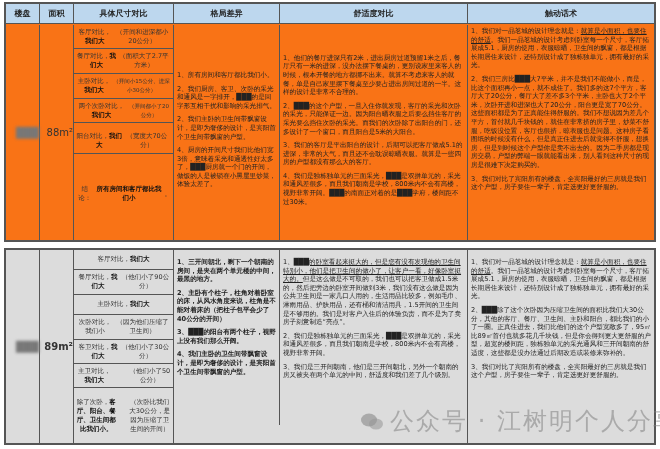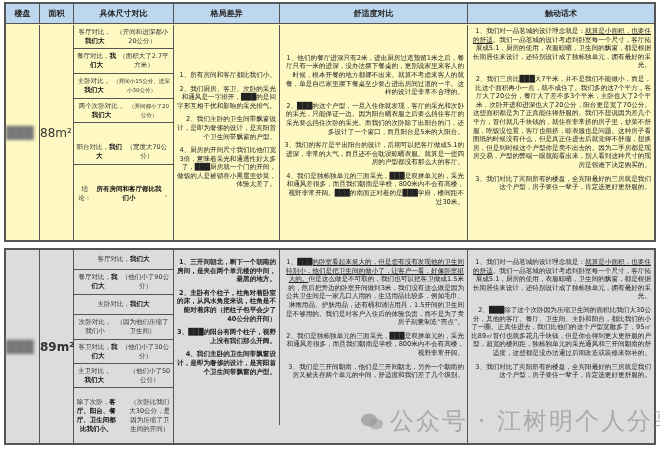--- a/index.html
+++ b/index.html
@@ -1,42 +1,42 @@
 <!DOCTYPE html>
 <html><head>
 <meta charset="utf-8">
 <style>
   * { box-sizing: border-box; margin: 0; padding: 0; }
   html, body { width: 660px; height: 449px; background: #ffffff; overflow: hidden; }
   body { font-family: "DejaVu Sans", "Liberation Sans", sans-serif; color: #222; position: relative; }
 
-  .tbl { position: absolute; left: 4px; width: 652px; border: 2px solid #555; background: #fef9c3; }
+  .tbl { position: absolute; left: 4px; width: 652px; border: 2px solid #555; background: #f97316; }
   .t1 { top: 2px; height: 240px; }
   .t2 { top: 248px; height: 197px; background: #dcdcdc; }
 
   .row-head { position: absolute; left: 0; top: 0; right: 0; height: 20px; background: #bdd7ee; border-bottom: 1px solid #555; }
   .hcell { position: absolute; top: 0; height: 20px; line-height: 20px; text-align: center; font-size: 8px; font-weight: bold; color: #222; border-right: 1px solid #555; }
 
   .col { position: absolute; border-right: 1px solid #555; }
   .c-name { left: 0; width: 34px; }
   .c-area { left: 34px; width: 34px; }
   .c-size { left: 68px; width: 100px; }
   .c-layout { left: 168px; width: 106px; }
   .c-comfort { left: 274px; width: 188px; }
   .c-script { left: 462px; width: 186px; border-right: none; }
 
-  .vcenter { display: flex; align-items: center; justify-content: flex-start; font-size: 12px; color: #333; }
+  .vcenter { display: flex; align-items: center; justify-content: flex-end; font-size: 10px; color: #333; }
   .blur { filter: blur(1.5px); color: #777; }
 
   .subcell { position: absolute; left: 0; right: 0; border-bottom: 1px solid #555; display: flex; align-items: center; justify-content: center; text-align: center; font-size: 6.5px; line-height: 9px; color: #333; padding: 0 2px; }
   .subcell b { color: #111; }
   .subcell:last-child { border-bottom: none; }
   .t2 .subcell { background: #dcdcdc; }
 
-  .para { font-size: 6.6px; line-height: 8.6px; color: #222; padding: 2px 3px; text-align: right; }
+  .para { font-size: 6.6px; line-height: 8.6px; color: #222; padding: 2px 3px; text-align: left; }
   .para p { margin-bottom: 5px; }
   .u { text-decoration: underline; }
 
   .watermark { position: absolute; left: 360px; top: 405px; font-size: 24px; color: rgba(130,130,130,0.55); letter-spacing: 2px; white-space: nowrap; }
   .wm-icon { display: inline-block; width: 24px; height: 20px; vertical-align: middle; margin-right: 6px; }
 </style>
 </head>
 <body>
 
 <div class="tbl t1">
@@ -66,21 +66,21 @@
       <div>（面积大了2.7平方米）</div>
     </div>
     <div class="subcell" style="top:49px;height:25px;">
       <div><span>主卧对比，</span><b>我们大</b></div>
       <div style="font-size:5.5px;">（开间小15公分、进深小30公分）</div>
     </div>
     <div class="subcell" style="top:74px;height:24px;">
       <div><span>两个次卧对比，</span><b>我们大</b></div>
       <div style="font-size:5.5px;">（开间都小了20公分）</div>
     </div>
-    <div class="subcell" style="top:115px;height:25px;">
+    <div class="subcell" style="top:104px;height:25px;">
       <div><span>阳台对比，</span><b>我们大</b></div>
       <div>（宽度大70公分）</div>
     </div>
     <div class="subcell" style="top:123px;bottom:0;border-bottom:none;">
       <div>结论：</div>
       <b>所有房间和客厅都比我们小</b>
       <div>。</div>
     </div>
   </div>
 

